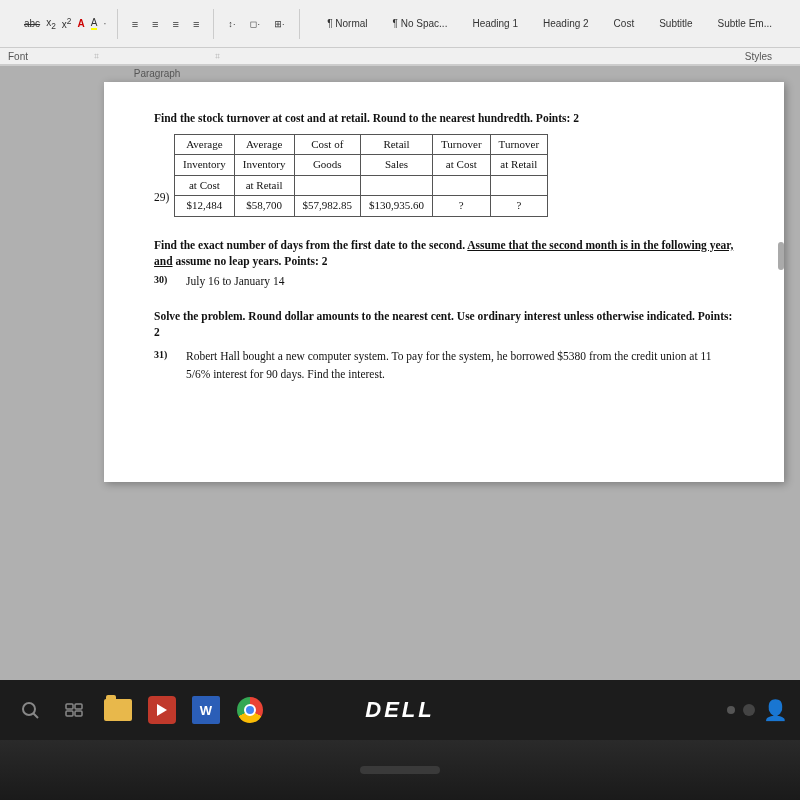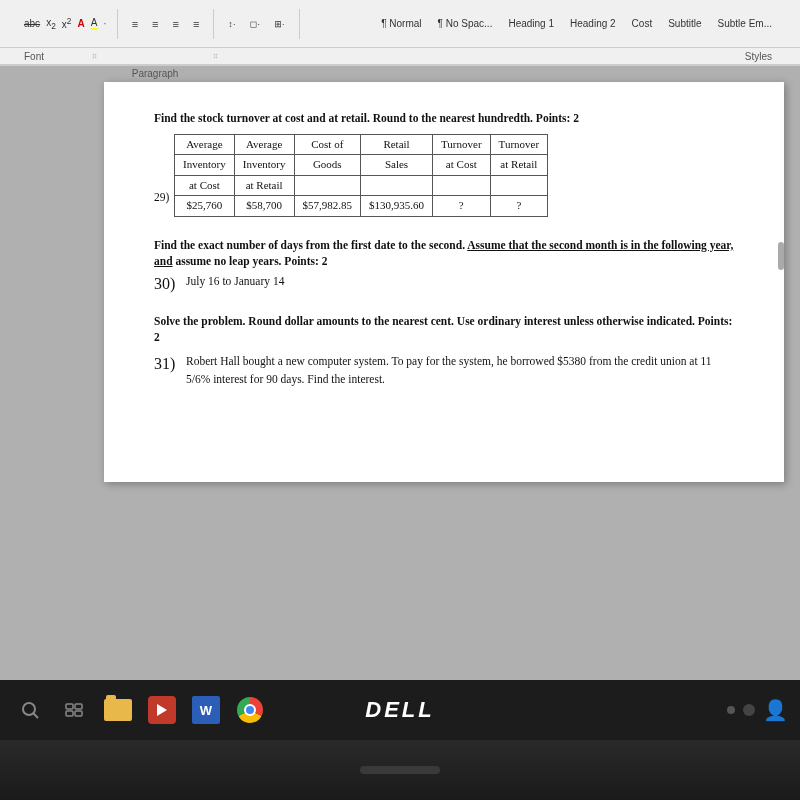--- a/index.html
+++ b/index.html
@@ -36,21 +36,21 @@
     .toolbar-separator {
       width: 1px;
       height: 30px;
       background: #ccc;
       margin: 0 4px;
     }
 
     .styles-section {
       display: flex;
       align-items: center;
-      gap: 8px;
+      gap: 17px;
       margin-left: auto;
     }
 
     .style-item {
       font-size: 10px;
       font-family: Arial, sans-serif;
       color: #333;
       cursor: pointer;
       padding: 2px 4px;
     }
@@ -61,21 +61,21 @@
       height: 18px;
       display: flex;
       align-items: center;
       padding: 0 8px;
       border-bottom: 2px solid #ccc;
       font-size: 10px;
       font-family: Arial, sans-serif;
       color: #555;
     }
 
-    .label-font { width: 68px; margin-left: 16px; }
+    .label-font { width: 86px; }
     .label-paragraph { width: 116px; text-align: center; margin-top: 34px; }
     .label-styles { margin-left: auto; padding-right: 20px; }
 
     
     .doc-area {
       background: #b0b0b0;
       padding: 16px;
       height: calc(800px - 48px - 18px - 60px - 60px);
       display: flex;
       justify-content: flex-end;
@@ -124,22 +124,23 @@
       background: white;
     }
 
     .question-row {
       display: flex;
       align-items: flex-start;
       gap: 4px;
     }
 
     .q-number {
-      font-size: 16px;
+      font-size: 10px;
       min-width: 28px;
+      font-weight: bold;
     }
 
     .q-text {
       font-size: 11.5px;
       line-height: 1.5;
     }
 
     .underline-bold {
       text-decoration: underline;
       font-weight: bold;
@@ -345,21 +346,21 @@
               <th>at Cost</th>
               <th>at Retail</th>
               <th></th>
               <th></th>
               <th></th>
               <th></th>
             </tr>
           </thead>
           <tbody>
             <tr>
-              <td>$25,760</td>
+              <td>$12,484</td>
               <td>$58,700</td>
               <td>$57,982.85</td>
               <td>$130,935.60</td>
               <td>?</td>
               <td>?</td>
             </tr>
           </tbody>
         </table>
         <div style="display:flex;align-items:flex-start;margin-top:-2px;">
           <span style="font-size:11.5px;margin-right:4px;margin-top:-30px;">29)</span>

